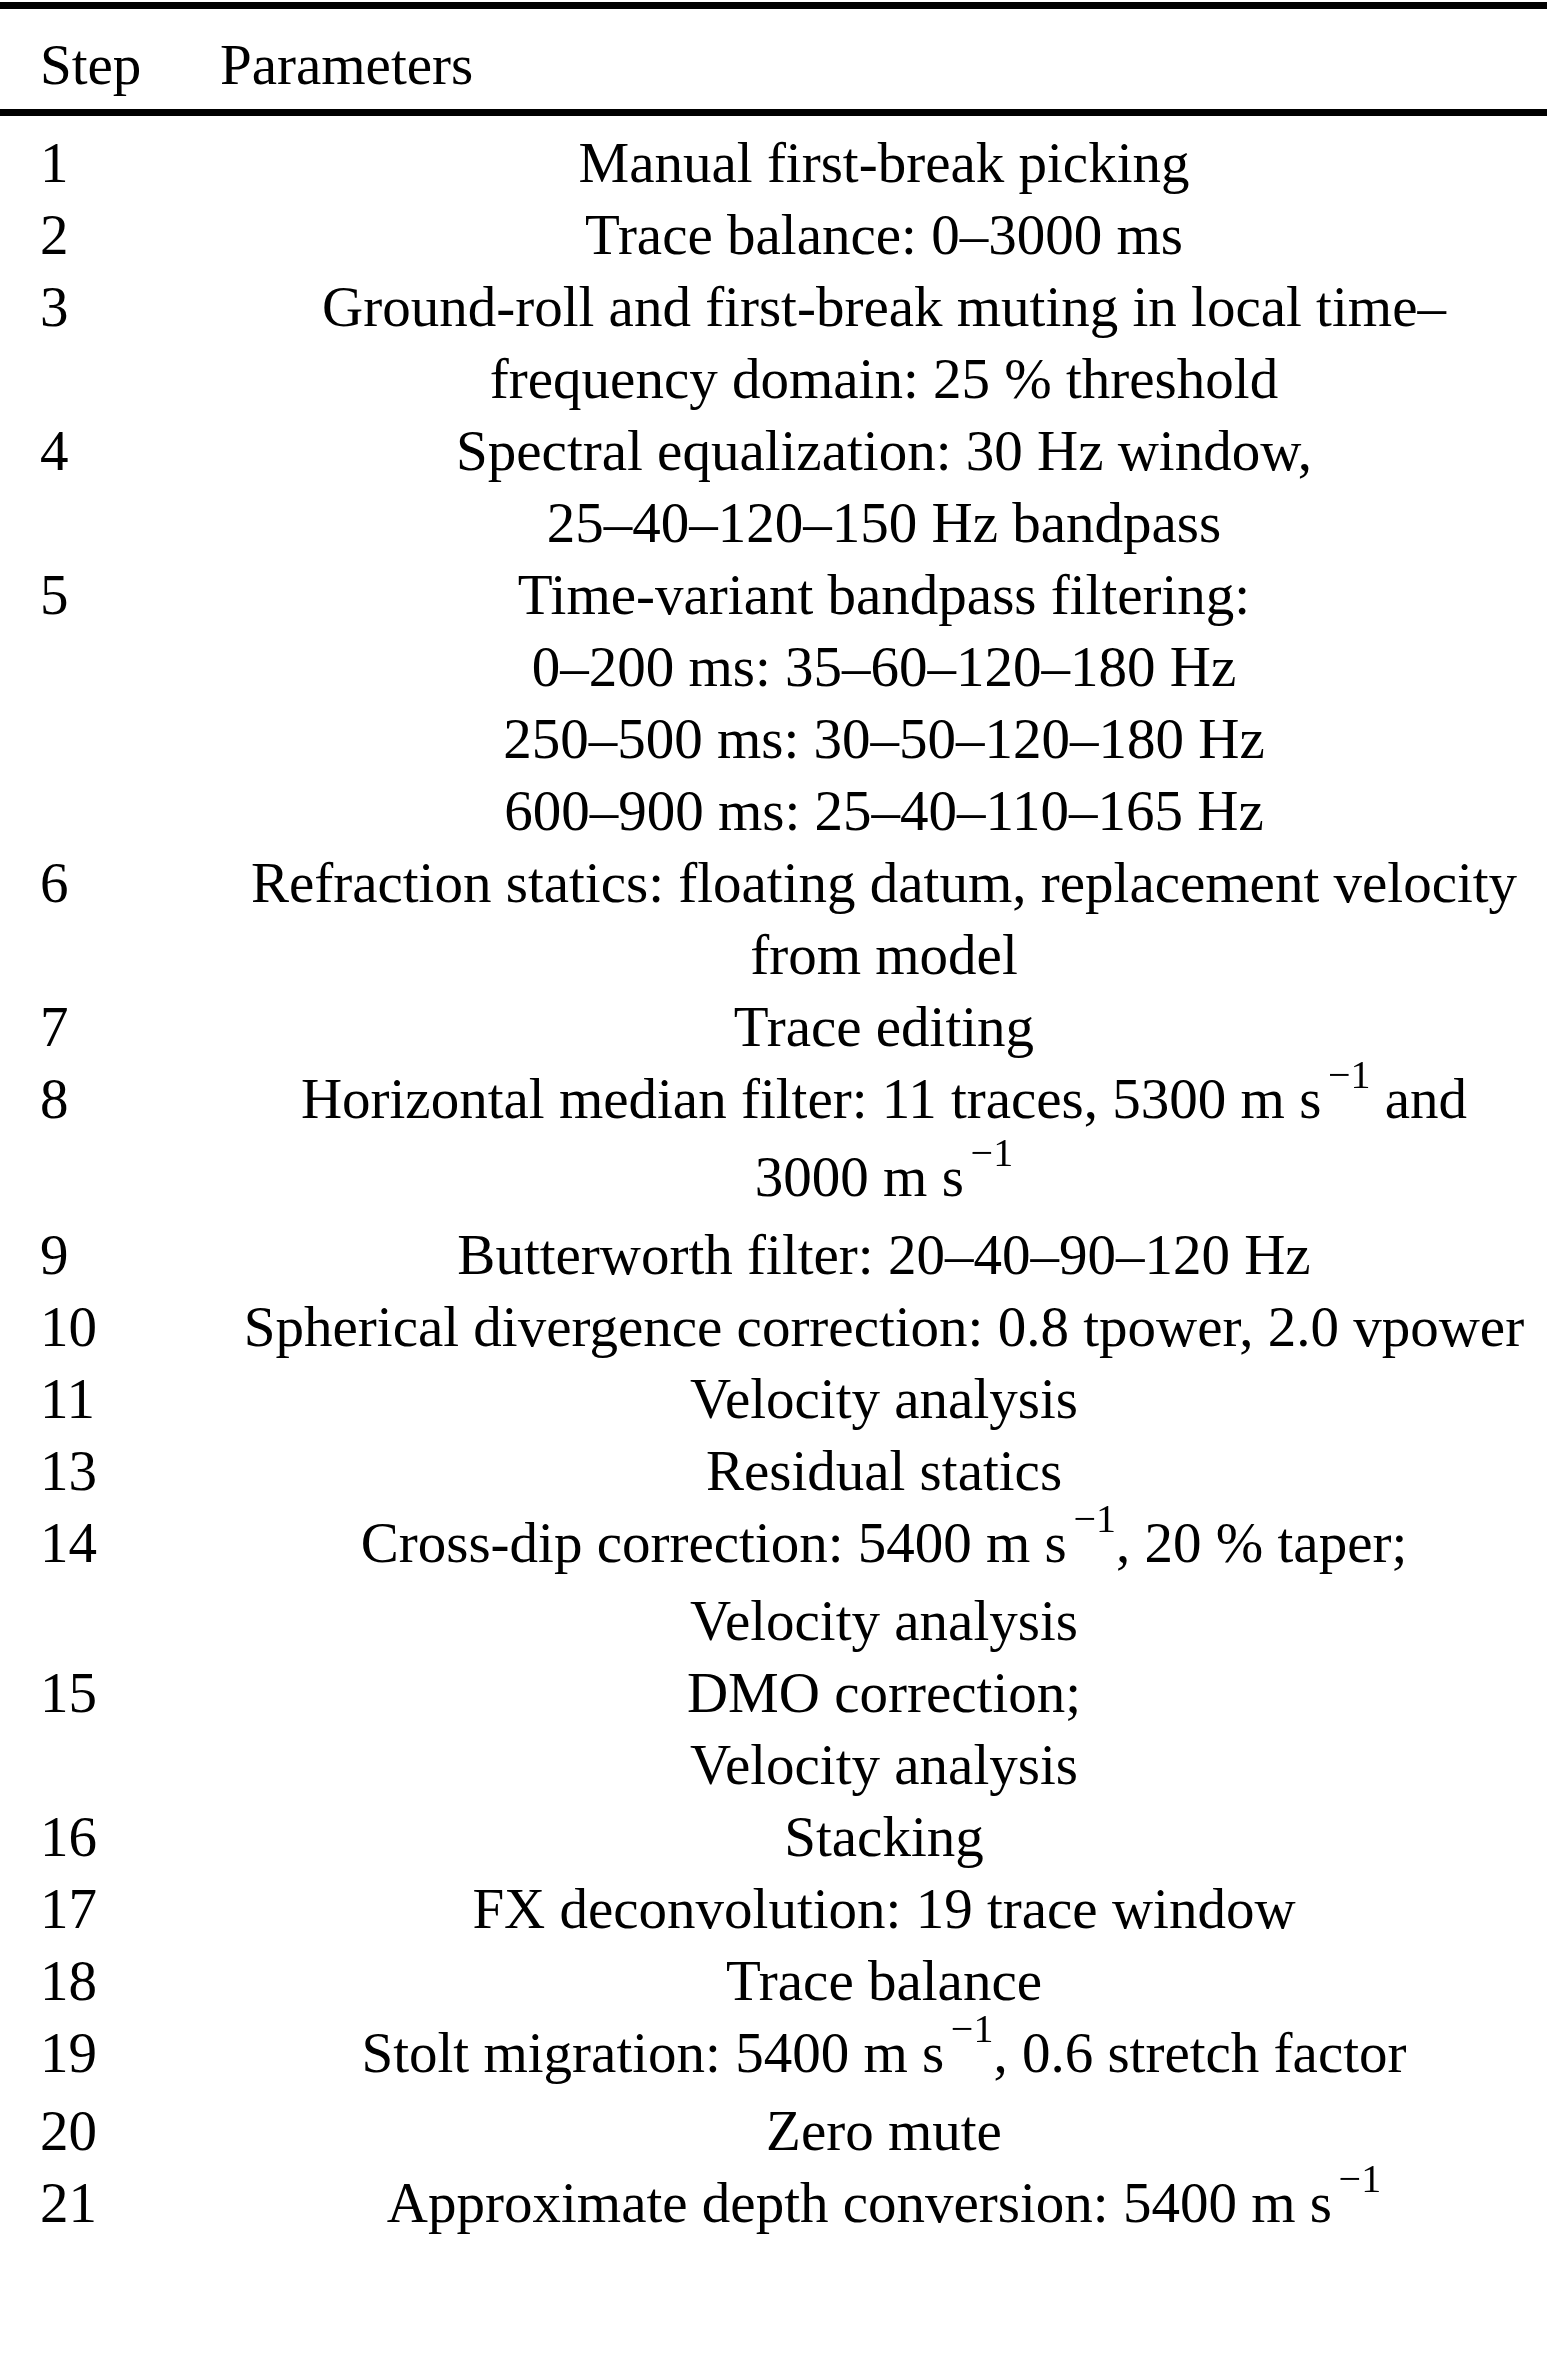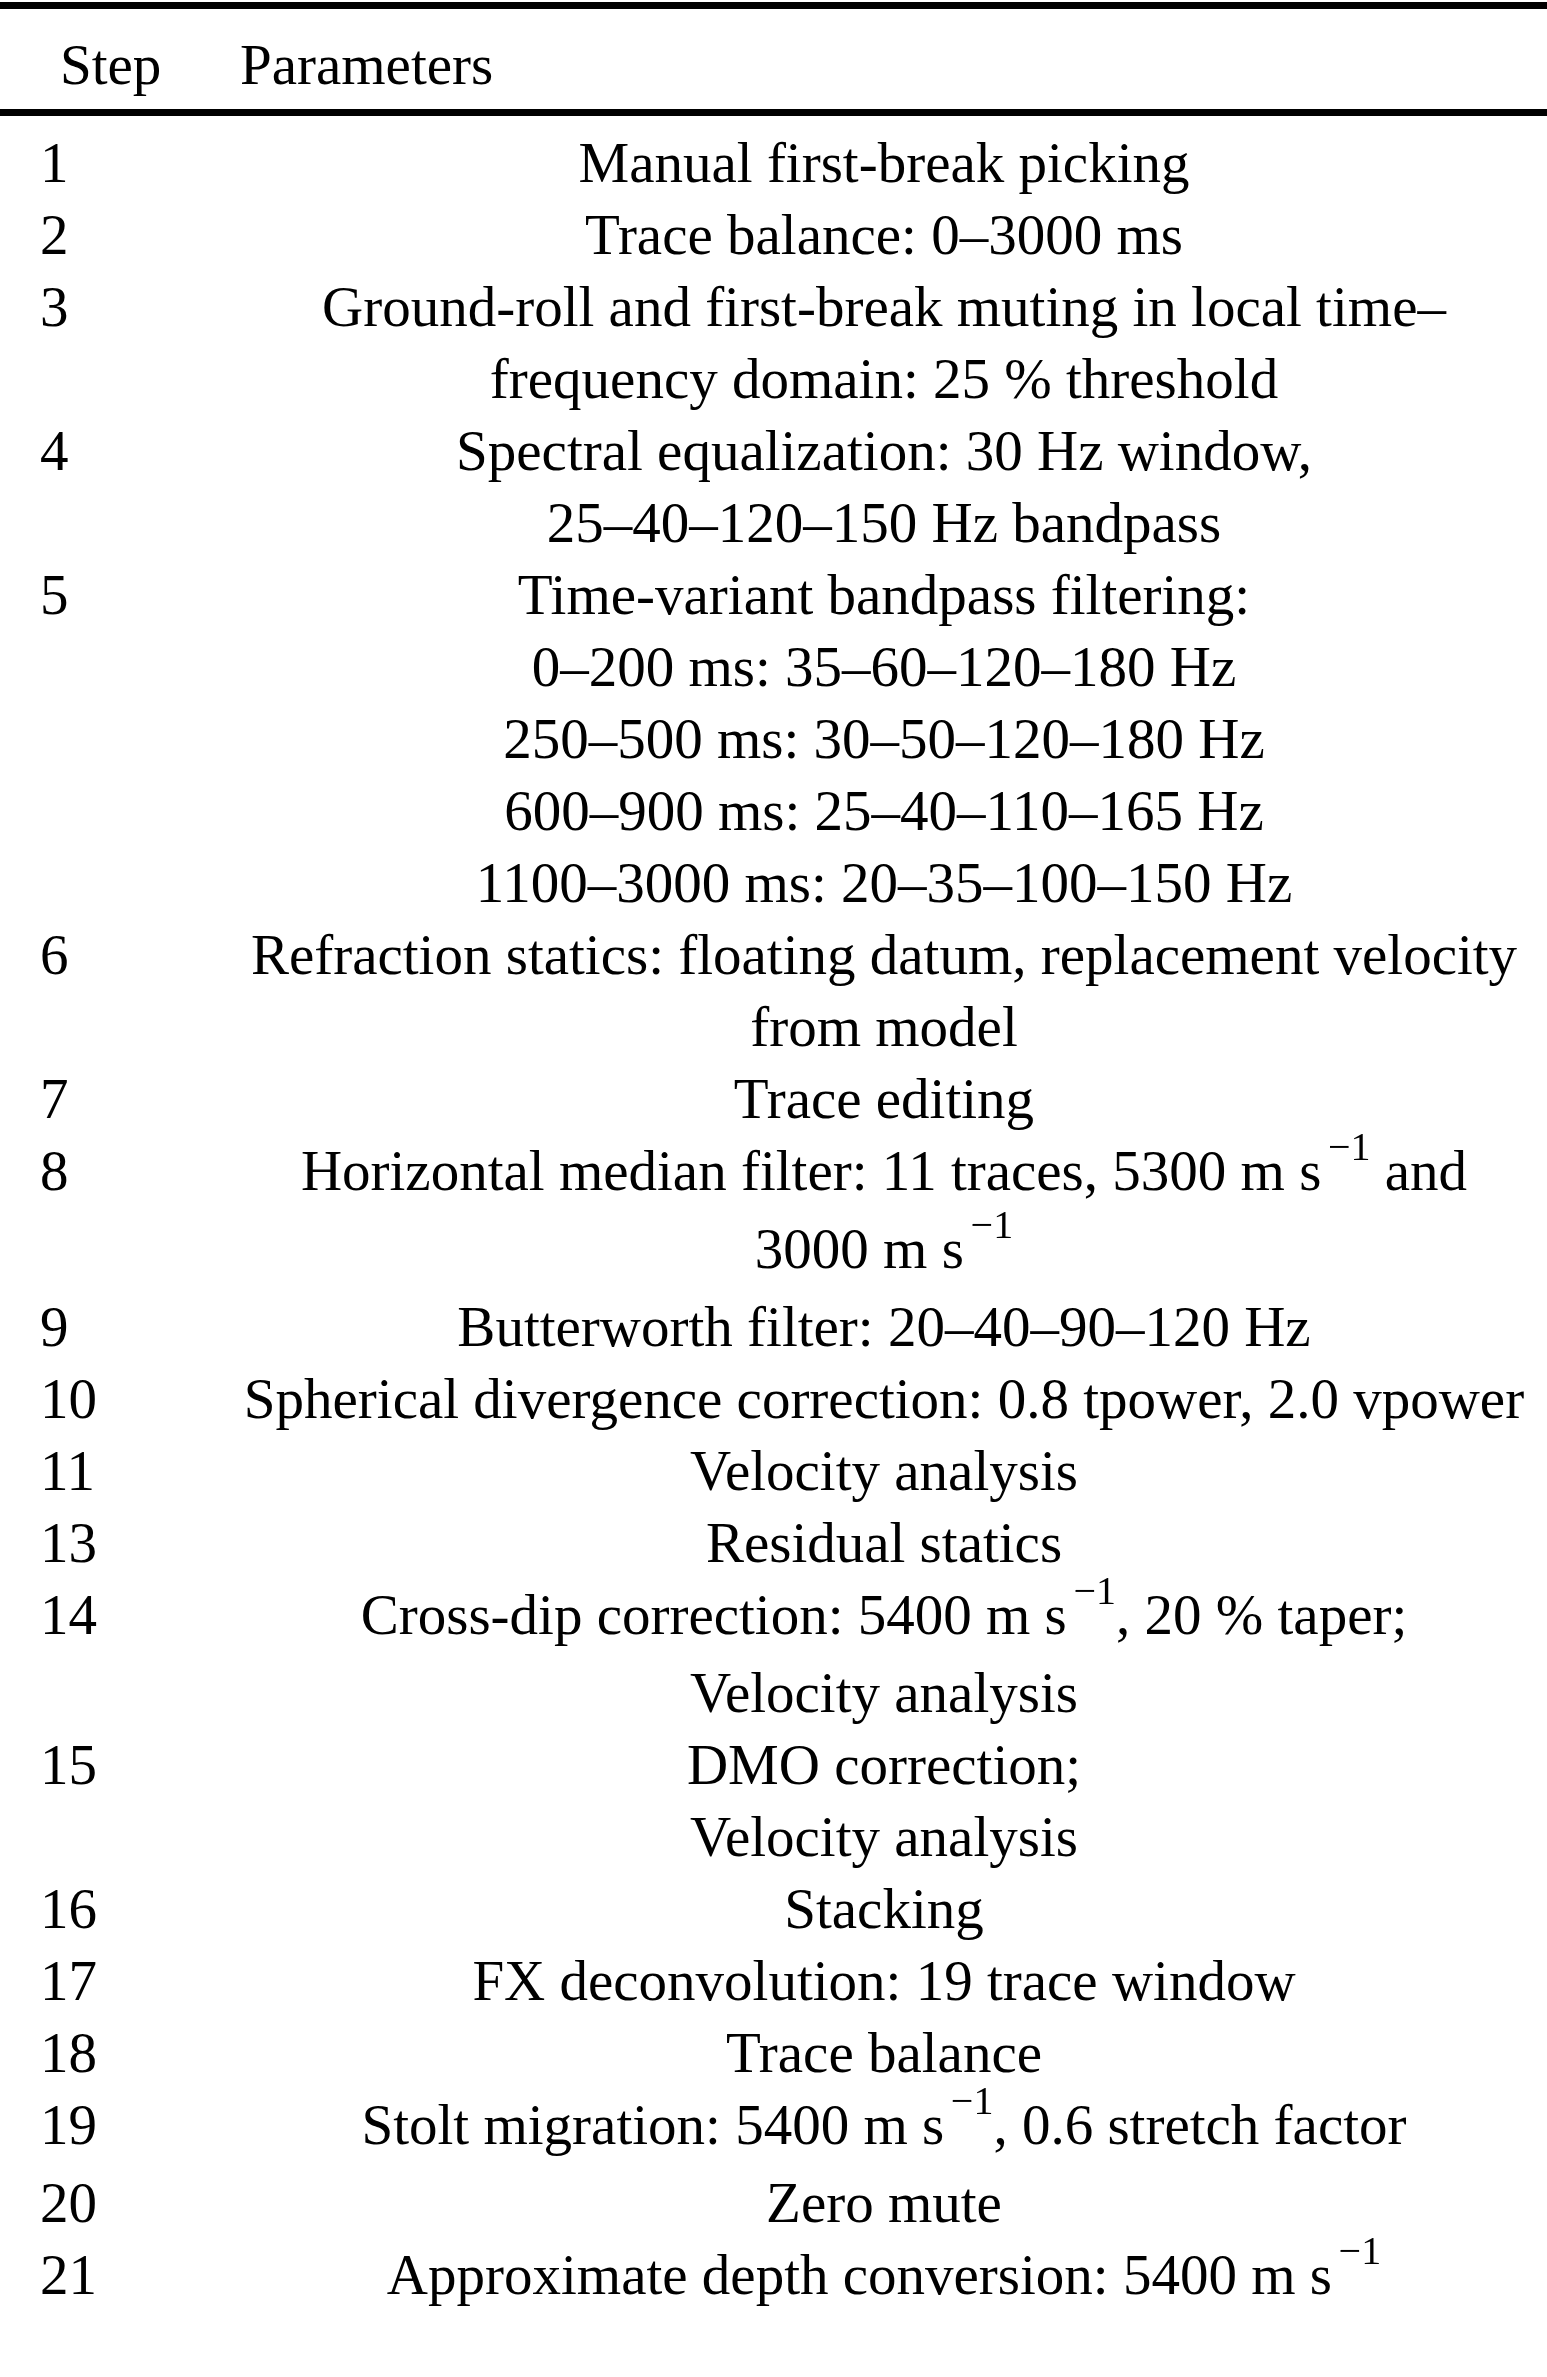--- a/index.html
+++ b/index.html
@@ -10,21 +10,21 @@
     color: #000000;
     font-family: "Liberation Serif", "DejaVu Serif", serif;
     overflow: hidden;
   }
   .rule { background: #000000; width: 1548px; }
   .rule-top { height: 7.5px; margin-top: 1.5px; }
   .rule-mid { height: 6.7px; margin-top: 8.2px; }
   .header-row {
     display: grid;
     grid-template-columns: 180px 1fr;
-    padding-left: 60px;
+    padding-left: 40px;
     margin-top: 20px;
     font-size: 57px;
     line-height: 72px;
     white-space: nowrap;
   }
   .tbody {
     padding-top: 11.2px;
     font-size: 57px;
   }
   .row {
@@ -81,21 +81,20 @@
           <div class="pline"><span>25–40–120–150 Hz bandpass</span></div>
         </div>
       </div>
       <div class="row">
         <div class="cell step">5</div>
         <div class="cell params">
           <div class="pline"><span>Time-variant bandpass filtering:</span></div>
           <div class="pline"><span>0–200 ms: 35–60–120–180 Hz</span></div>
           <div class="pline"><span>250–500 ms: 30–50–120–180 Hz</span></div>
           <div class="pline"><span>600–900 ms: 25–40–110–165 Hz</span></div>
-          <div class="pline"><span>1100–3000 ms: 20–35–100–150 Hz</span></div>
         </div>
       </div>
       <div class="row">
         <div class="cell step">6</div>
         <div class="cell params">
           <div class="pline"><span>Refraction statics: floating datum, replacement velocity</span></div>
           <div class="pline"><span>from model</span></div>
         </div>
       </div>
       <div class="row">

